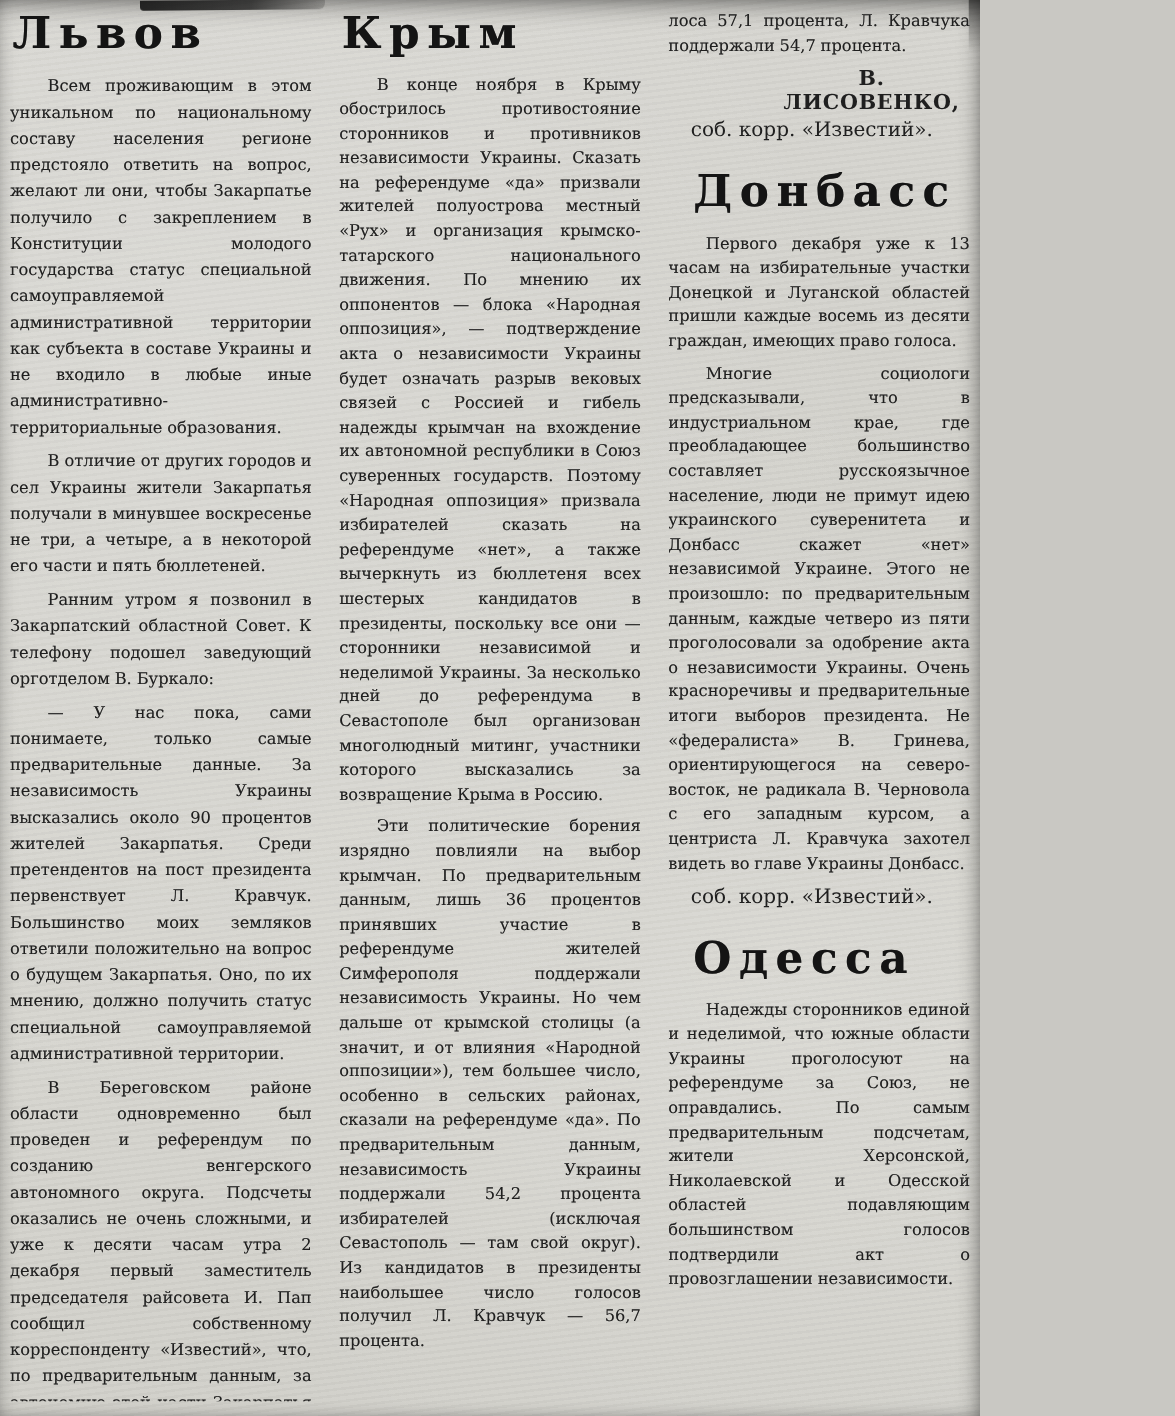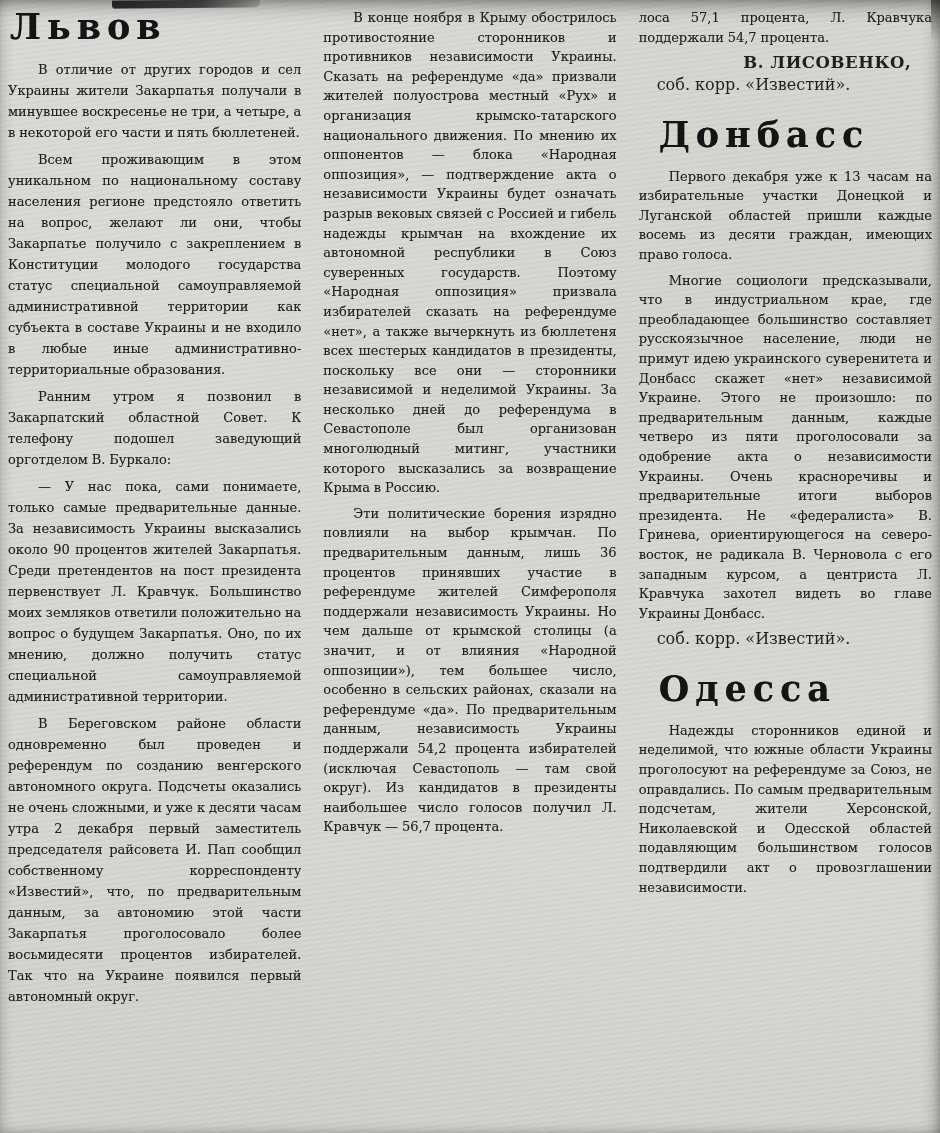--- a/index.html
+++ b/index.html
@@ -3,21 +3,21 @@
 <meta charset="utf-8">
 <style>
   html, body { margin:0; padding:0; }
   body{
     width:940px; height:1133px; overflow:hidden;
     background:#c9c8c3;
     font-family:"DejaVu Serif", serif;
     color:#1f1f1f;
   }
   .page{
-    position:relative; width:940px; height:1133px; box-sizing:border-box;
+    position:relative; width:784px; height:1133px; box-sizing:border-box;
     padding:8px 8px 12px 8px;
     display:flex; gap:22px;
     background:
       radial-gradient(circle at 18% 30%, rgba(255,255,255,0.18), rgba(255,255,255,0) 55%),
       radial-gradient(circle at 80% 70%, rgba(255,255,255,0.10), rgba(255,255,255,0) 50%),
       repeating-linear-gradient(173deg, rgba(0,0,0,0.022) 0 2px, rgba(255,255,255,0.02) 2px 5px),
       linear-gradient(180deg,#d7d6d1 0%,#d2d1cb 35%,#d6d5cf 75%,#d1d0ca 100%);
     box-shadow:
       inset 0 16px 22px -16px rgba(0,0,0,0.6),
       inset -12px 0 18px -12px rgba(0,0,0,0.45),
@@ -58,31 +58,32 @@
 </head>
 <body>
 
 <div class="page">
   <div class="artifact streak"></div>
   <div class="artifact corner-right"></div>
 
   <section class="col col-1">
     <article class="article fill">
       <h1 class="headline">Львов</h1>
+      <p class="p">Всем проживающим в этом уникальном по национальному составу населения регионе предстояло ответить на вопрос, желают ли они, чтобы Закарпатье получило с закреплением в Конституции молодого государства статус специальной самоуправляемой административной территории как субъекта в составе Украины и не входило в любые иные административно-территориальные образования.</p>
       <p class="p">В отличие от других городов и сел Украины жители Закарпатья получали в минувшее воскресенье не три, а четыре, а в некоторой его части и пять бюллетеней.</p>
-      <p class="p">Всем проживающим в этом уникальном по национальному составу населения регионе предстояло ответить на вопрос, желают ли они, чтобы Закарпатье получило с закреплением в Конституции молодого государства статус специальной самоуправляемой административной территории как субъекта в составе Украины и не входило в любые иные административно-территориальные образования.</p>
       <p class="p">Ранним утром я позвонил в Закарпатский областной Совет. К телефону подошел заведующий орготделом В. Буркало:</p>
       <p class="p">— У нас пока, сами понимаете, только самые предварительные данные. За независимость Украины высказались около 90 процентов жителей Закарпатья. Среди претендентов на пост президента первенствует Л. Кравчук. Большинство моих земляков ответили положительно на вопрос о будущем Закарпатья. Оно, по их мнению, должно получить статус специальной самоуправляемой административной территории.</p>
       <p class="p">В Береговском районе области одновременно был проведен и референдум по созданию венгерского автономного округа. Подсчеты оказались не очень сложными, и уже к десяти часам утра 2 декабря первый заместитель председателя райсовета И. Пап сообщил собственному корреспонденту «Известий», что, по предварительным данным, за автономию этой части Закарпатья проголосовало более восьмидесяти процентов избирателей. Так что на Украине появился первый автономный округ.</p>
 
     </article>
   </section>
 
   <section class="col col-2">
     <article class="article">
+      <h1 class="headline">Крым</h1>
       <p class="p">В конце ноября в Крыму обострилось противостояние сторонников и противников независимости Украины. Сказать на референдуме «да» призвали жителей полуострова местный «Рух» и организация крымско-татарского национального движения. По мнению их оппонентов — блока «Народная оппозиция», — подтверждение акта о независимости Украины будет означать разрыв вековых связей с Россией и гибель надежды крымчан на вхождение их автономной республики в Союз суверенных государств. Поэтому «Народная оппозиция» призвала избирателей сказать на референдуме «нет», а также вычеркнуть из бюллетеня всех шестерых кандидатов в президенты, поскольку все они — сторонники независимой и неделимой Украины. За несколько дней до референдума в Севастополе был организован многолюдный митинг, участники которого высказались за возвращение Крыма в Россию.</p>
       <p class="p">Эти политические борения изрядно повлияли на выбор крымчан. По предварительным данным, лишь 36 процентов принявших участие в референдуме жителей Симферополя поддержали независимость Украины. Но чем дальше от крымской столицы (а значит, и от влияния «Народной оппозиции»), тем большее число, особенно в сельских районах, сказали на референдуме «да». По предварительным данным, независимость Украины поддержали 54,2 процента избирателей (исключая Севастополь — там свой округ). Из кандидатов в президенты наибольшее число голосов получил Л. Кравчук — 56,7 процента.</p>
 
     </article>
   </section>
 
   <section class="col col-3">
     <article class="article">
       <p class="p no-indent">лоса 57,1 процента, Л. Кравчука поддержали 54,7 процента.</p>
       <div class="sig">

